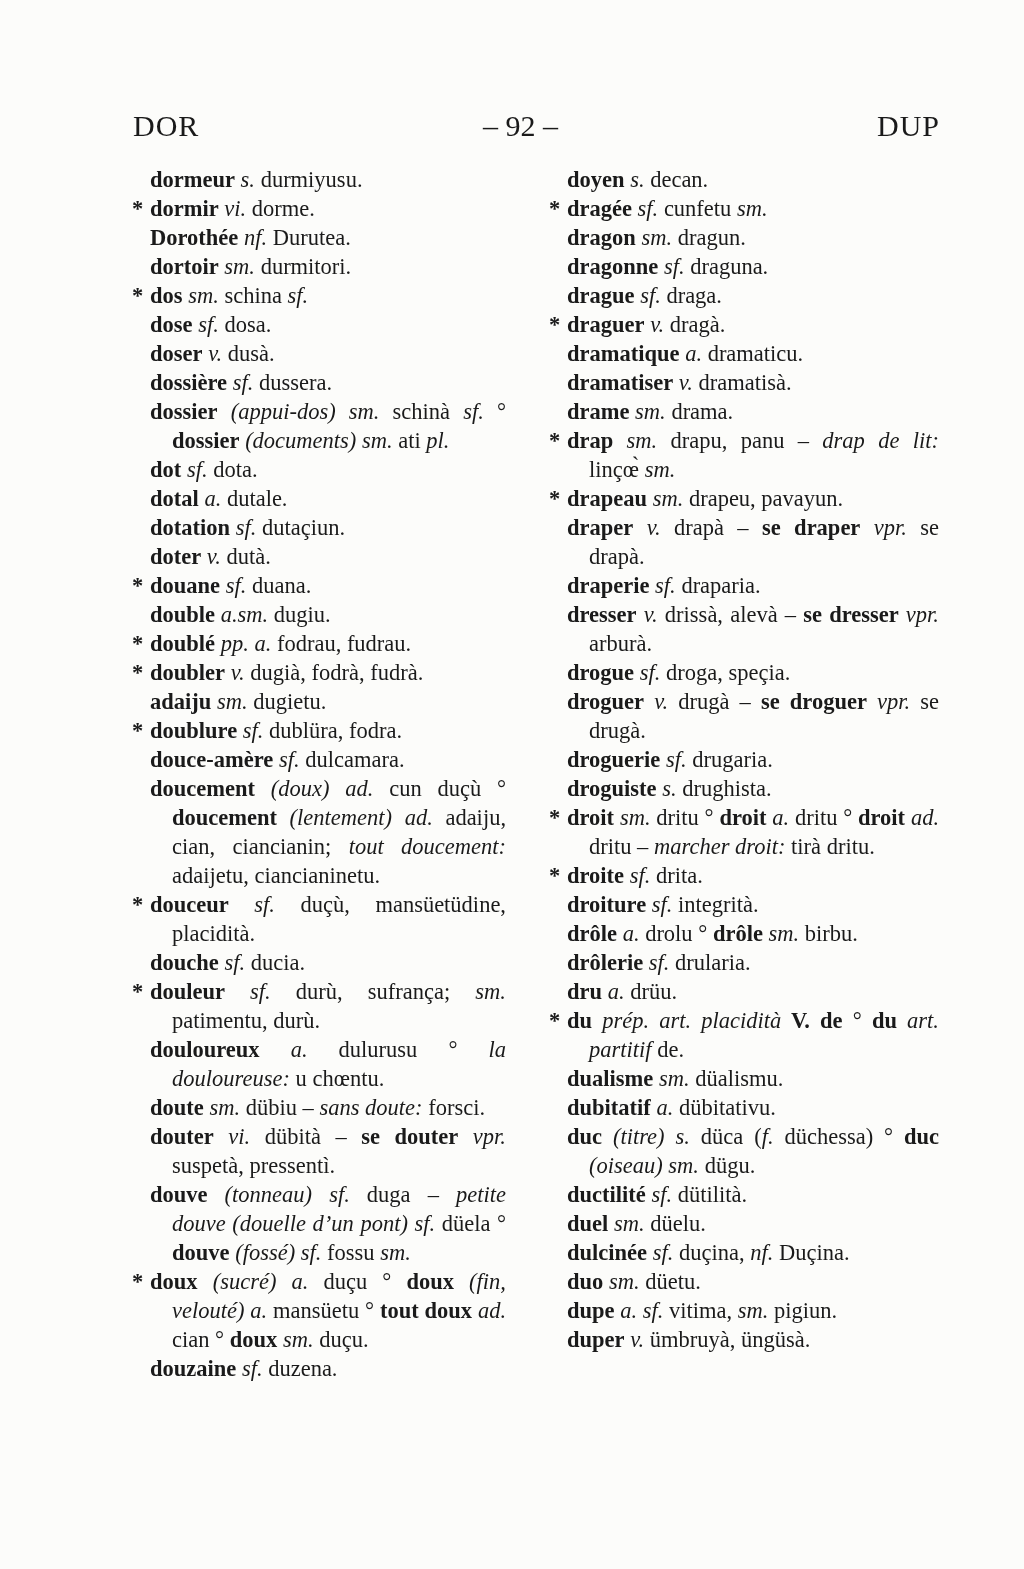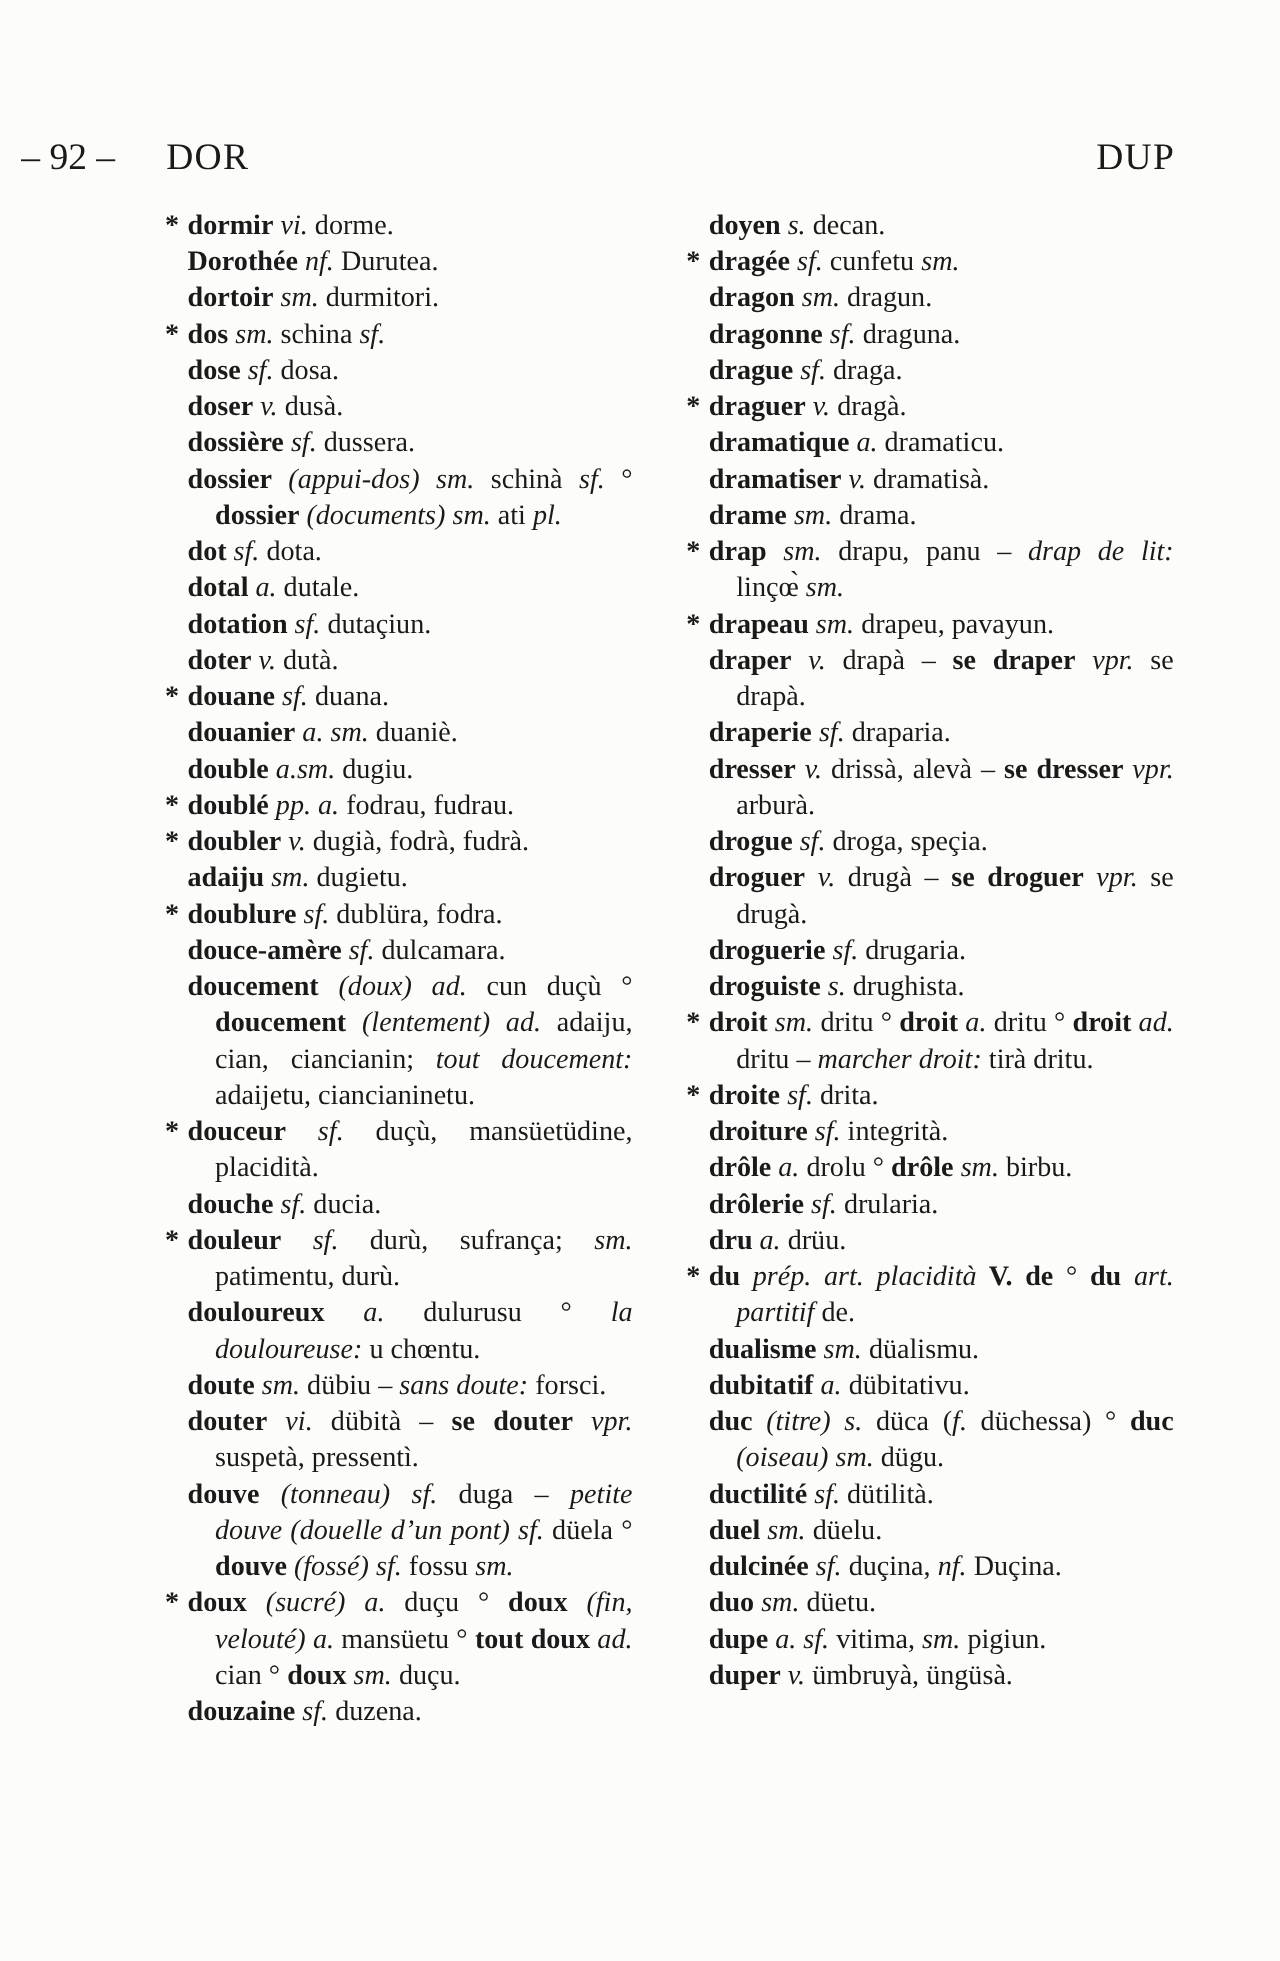--- a/index.html
+++ b/index.html
@@ -15,21 +15,21 @@
     color:#1a1a1a;
     overflow:hidden;
   }
   .ph {
     position:absolute; top:110px;
     font-size:30px; line-height:32px;
     letter-spacing:1px;
     white-space:nowrap;
   }
   .ph-left  { left:133px; }
-  .ph-center{ left:17px; right:0; text-align:left; letter-spacing:0; }
+  .ph-center{ left:17px; right:0; text-align:center; letter-spacing:0; }
   .ph-right { right:84px; }
   .col {
     position:absolute; top:165px;
     font-size:22.5px; line-height:29px;
   }
   .col-left  { left:150px; width:356px; }
   .col-right { left:567px; width:372px; }
   .entry {
     margin:0; position:relative;
     padding-left:22px; text-indent:-22px;
@@ -47,34 +47,34 @@
 </head>
 <body>
 
 <div class="page">
   <div>
     <span class="ph ph-left">DOR</span>
     <span class="ph ph-center">– 92 –</span>
     <span class="ph ph-right">DUP</span>
   </div>
   <div class="col col-left" id="col-0">
+      <p class="entry"><span class="seg-b">dormeur</span><span class="seg-i"> s.</span><span class="seg-r"> durmiyusu.</span></p>
       <p class="entry"><span class="star">*</span><span class="seg-b">dormir</span><span class="seg-i"> vi.</span><span class="seg-r"> dorme.</span></p>
       <p class="entry"><span class="seg-b">Dorothée</span><span class="seg-i"> nf.</span><span class="seg-r"> Durutea.</span></p>
       <p class="entry"><span class="seg-b">dortoir</span><span class="seg-i"> sm.</span><span class="seg-r"> durmitori.</span></p>
       <p class="entry"><span class="star">*</span><span class="seg-b">dos</span><span class="seg-i"> sm.</span><span class="seg-r"> schina</span><span class="seg-i"> sf.</span></p>
       <p class="entry"><span class="seg-b">dose</span><span class="seg-i"> sf.</span><span class="seg-r"> dosa.</span></p>
       <p class="entry"><span class="seg-b">doser</span><span class="seg-i"> v.</span><span class="seg-r"> dusà.</span></p>
       <p class="entry"><span class="seg-b">dossière</span><span class="seg-i"> sf.</span><span class="seg-r"> dussera.</span></p>
       <p class="entry"><span class="seg-b">dossier</span><span class="seg-i"> (appui-dos)</span><span class="seg-i"> sm.</span><span class="seg-r"> schinà</span><span class="seg-i"> sf.</span><span class="seg-r"> ° </span><span class="seg-b">dossier</span><span class="seg-i"> (documents)</span><span class="seg-i"> sm.</span><span class="seg-r"> ati</span><span class="seg-i"> pl.</span></p>
       <p class="entry"><span class="seg-b">dot</span><span class="seg-i"> sf.</span><span class="seg-r"> dota.</span></p>
       <p class="entry"><span class="seg-b">dotal</span><span class="seg-i"> a.</span><span class="seg-r"> dutale.</span></p>
       <p class="entry"><span class="seg-b">dotation</span><span class="seg-i"> sf.</span><span class="seg-r"> dutaçiun.</span></p>
       <p class="entry"><span class="seg-b">doter</span><span class="seg-i"> v.</span><span class="seg-r"> dutà.</span></p>
       <p class="entry"><span class="star">*</span><span class="seg-b">douane</span><span class="seg-i"> sf.</span><span class="seg-r"> duana.</span></p>
-      <p class="entry"><span class="seg-b">douanier</span><span class="seg-i"> a. sm.</span><span class="seg-r"> duaniè.</span></p>
       <p class="entry"><span class="seg-b">double</span><span class="seg-i"> a.sm.</span><span class="seg-r"> dugiu.</span></p>
       <p class="entry"><span class="star">*</span><span class="seg-b">doublé</span><span class="seg-i"> pp. a.</span><span class="seg-r"> fodrau, fudrau.</span></p>
       <p class="entry"><span class="star">*</span><span class="seg-b">doubler</span><span class="seg-i"> v.</span><span class="seg-r"> dugià, fodrà, fudrà.</span></p>
       <p class="entry"><span class="seg-b">adaiju</span><span class="seg-i"> sm.</span><span class="seg-r"> dugietu.</span></p>
       <p class="entry"><span class="star">*</span><span class="seg-b">doublure</span><span class="seg-i"> sf.</span><span class="seg-r"> dublüra, fodra.</span></p>
       <p class="entry"><span class="seg-b">douce-amère</span><span class="seg-i"> sf.</span><span class="seg-r"> dulcamara.</span></p>
       <p class="entry"><span class="seg-b">doucement</span><span class="seg-i"> (doux)</span><span class="seg-i"> ad.</span><span class="seg-r"> cun duçù ° </span><span class="seg-b">doucement</span><span class="seg-i"> (lentement)</span><span class="seg-i"> ad.</span><span class="seg-r"> adaiju, cian, ciancianin; </span><span class="seg-i">tout doucement:</span><span class="seg-r"> adaijetu, ciancianinetu.</span></p>
       <p class="entry"><span class="star">*</span><span class="seg-b">douceur</span><span class="seg-i"> sf.</span><span class="seg-r"> duçù, mansüetüdine, placidità.</span></p>
       <p class="entry"><span class="seg-b">douche</span><span class="seg-i"> sf.</span><span class="seg-r"> ducia.</span></p>
       <p class="entry"><span class="star">*</span><span class="seg-b">douleur</span><span class="seg-i"> sf.</span><span class="seg-r"> durù, sufrança;</span><span class="seg-i"> sm.</span><span class="seg-r"> patimentu, durù.</span></p>

